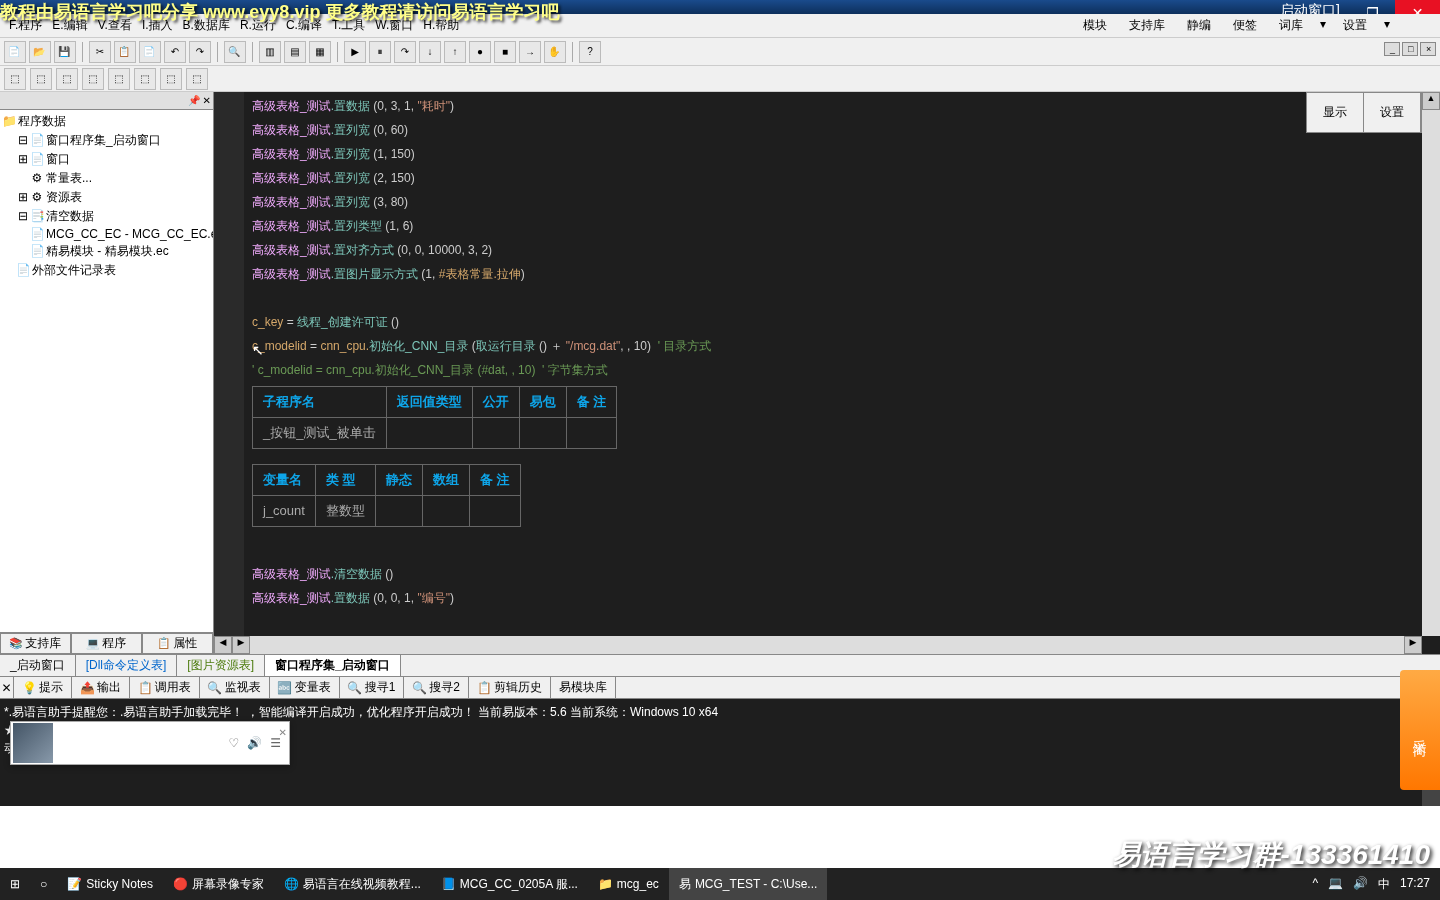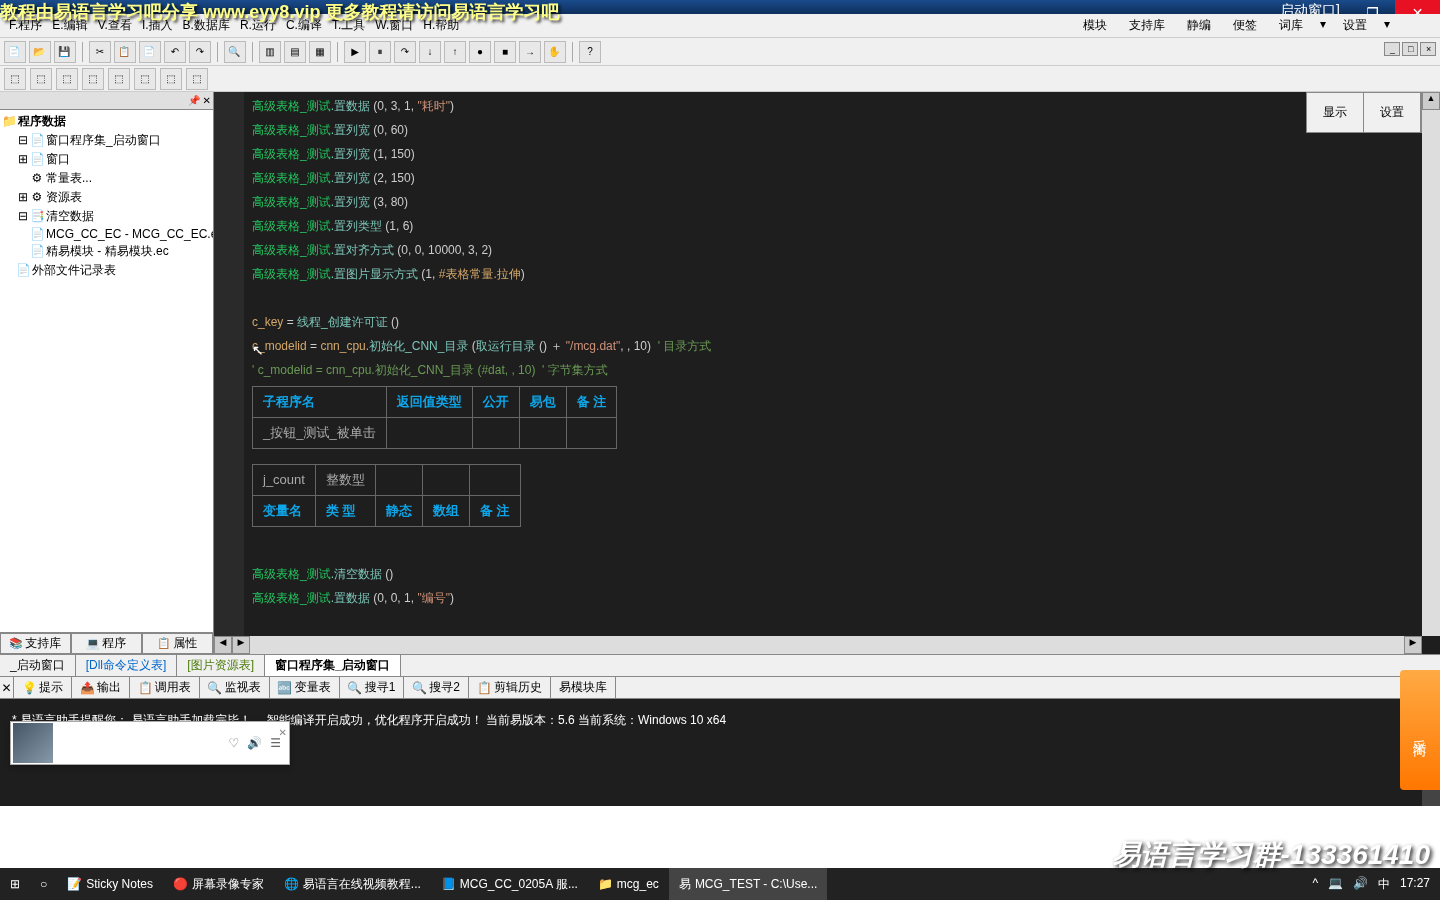--- a/index.html
+++ b/index.html
@@ -15,32 +15,32 @@
 .toolbar{height:28px;background:#f0f0f0;display:flex;align-items:center;padding:0 4px;border-bottom:1px solid #ccc;gap:3px}
 .tbtn{width:22px;height:22px;background:#e8e8e8;border:1px solid #bbb;display:flex;align-items:center;justify-content:center;font-size:10px}
 .tsep{width:1px;height:20px;background:#aaa;margin:0 3px}
 .toolbar2{height:26px;background:#f0f0f0;display:flex;align-items:center;padding:0 4px;border-bottom:1px solid #ccc;gap:4px}
 .main{display:flex;height:562px}
 .sidebar{width:214px;background:#fff;border-right:1px solid #888;display:flex;flex-direction:column}
 .sidehdr{height:18px;background:#e0e0e0;border-bottom:1px solid #888;display:flex;justify-content:flex-end;align-items:center;padding:0 2px;gap:2px}
 .sidehdr span{font-size:10px;cursor:pointer}
 .tree{flex:1;padding:2px;overflow:auto;font-family:"SimSun"}
 .tnode{padding:1px 0;white-space:nowrap}
-.tnode.root{font-weight:bold}
+.tnode.root{font-weight:normal}
 .ticon{display:inline-block;width:14px;text-align:center}
 .tlbl{padding:0 2px}
 .indent1{padding-left:14px}
 .indent2{padding-left:28px}
 .sidetabs{height:22px;display:flex;border-top:1px solid #888}
 .sidetabs div{flex:1;border:1px solid #888;display:flex;align-items:center;justify-content:center;gap:2px;font-size:11px;background:#f0f0f0}
 .editor{flex:1;background:#1e1e1e;position:relative;overflow:hidden}
 .gutter{position:absolute;left:0;top:0;bottom:18px;width:30px;background:#2a2a2a}
 .code{position:absolute;left:30px;right:18px;top:0;bottom:18px;font-family:"Consolas","NSimSun",monospace;font-size:14px;line-height:24px;color:#ddd;padding:2px 8px;overflow:hidden}
 .cline{white-space:pre}
-.kw{color:#22c55e}
+.kw{color:#f0abfc}
 .fn{color:#7cc5b8}
 .str{color:#ce9178}
 .var{color:#d4a76a}
 .cmt{color:#6a9955}
 .op{color:#ccc}
 .sel{background:#264f78;outline:1px solid #5a9}
 .etable{display:inline-block;border-collapse:collapse;margin:4px 0}
 .etable th,.etable td{border:1px solid #666;padding:3px 10px;text-align:left;color:#aaa;font-size:13px;background:#1e1e1e}
 .etable th{color:#0ea5e9}
 .cursor{position:absolute;left:38px;top:250px;color:#fff;font-size:14px;pointer-events:none}
@@ -50,21 +50,21 @@
 .hscroll .arr{width:18px;background:#ccc;border:1px solid #888;text-align:center;font-size:9px}
 .vscroll{position:absolute;right:0;top:0;bottom:18px;width:18px;background:#ddd}
 .vscroll .arr{height:18px;background:#ccc;border:1px solid #888;text-align:center;font-size:9px}
 .bottabs{height:22px;background:#f0f0f0;display:flex;border-top:1px solid #888}
 .bottabs div{padding:2px 10px;border-right:1px solid #888;display:flex;align-items:center}
 .bottabs .active{background:#fff;font-weight:bold}
 .bottompanel{height:130px;display:flex;flex-direction:column;border-top:1px solid #888}
 .bptabs{height:22px;background:#f0f0f0;display:flex;border-bottom:1px solid #888}
 .bptabs div{padding:2px 8px;border-right:1px solid #888;display:flex;align-items:center;gap:2px}
 .bptabs .x{width:14px;padding:2px 0;justify-content:center}
-.console{flex:1;background:#1e1e1e;color:#fff;font-family:"NSimSun",monospace;font-size:13px;padding:12px;line-height:18px;position:relative;overflow:hidden}
+.console{flex:1;background:#1e1e1e;color:#fff;font-family:"NSimSun",monospace;font-size:13px;padding:4px;line-height:18px;position:relative;overflow:hidden}
 .console .sc{position:absolute;right:0;top:0;bottom:0;width:18px;background:#444}
 .miniplayer{position:absolute;left:10px;top:22px;width:280px;height:44px;background:#fff;border:1px solid #aaa;display:flex;align-items:center;box-shadow:0 2px 6px rgba(0,0,0,.3);z-index:20}
 .miniplayer .cover{width:40px;height:40px;background:linear-gradient(135deg,#456,#89a);margin:2px}
 .miniplayer .info{flex:1;font-size:11px;line-height:14px;padding:0 4px}
 .miniplayer .ctrls{display:flex;gap:8px;padding:0 8px;color:#666}
 .miniplayer .xbtn{position:absolute;right:2px;top:2px;font-size:10px;color:#888}
 .bigwm{position:absolute;right:10px;bottom:26px;color:#fff;font-size:28px;font-weight:bold;text-shadow:2px 2px 4px rgba(0,0,0,.9);z-index:50;font-style:italic}
 .rside{position:absolute;right:0;top:670px;width:40px;height:120px;background:linear-gradient(#fa4,#f70);display:flex;align-items:center;justify-content:center;color:#fff;writing-mode:vertical-rl;font-size:14px;border-radius:4px 0 0 4px;z-index:40}
 .taskbar{position:absolute;left:0;right:0;bottom:0;height:32px;background:#222;display:flex;align-items:center}
 .taskbar .tb{padding:0 10px;color:#fff;display:flex;align-items:center;gap:4px;height:100%}
@@ -210,32 +210,32 @@
               <td>_按钮_测试_被单击</td>
               <td></td>
               <td></td>
               <td></td>
               <td></td>
             </tr>
 </tbody></table><br>
 <table class="etable">
 <tbody>
             <tr>
-              <td>j_count</td>
-              <td>整数型</td>
-              <td></td>
-              <td></td>
-              <td></td>
-            </tr>
-<tr>
               <th>变量名</th>
               <th>类 型</th>
               <th>静态</th>
               <th>数组</th>
               <th>备 注</th>
+            </tr>
+<tr>
+              <td>j_count</td>
+              <td>整数型</td>
+              <td></td>
+              <td></td>
+              <td></td>
             </tr>
 </tbody></table>
 <div class="cline"> </div>
 <div class="cline"><span class="kw">高级表格_测试</span><span class="fn">.清空数据 </span><span class="op">()</span></div>
 <div class="cline"><span class="kw">高级表格_测试</span><span class="fn">.置数据 </span><span class="op">(0, 0, 1, </span><span class="str">"编号"</span><span class="op">)</span></div>
 <div class="cline"></div>
 
 
     </div>
     <div class="cursor">↖</div>

